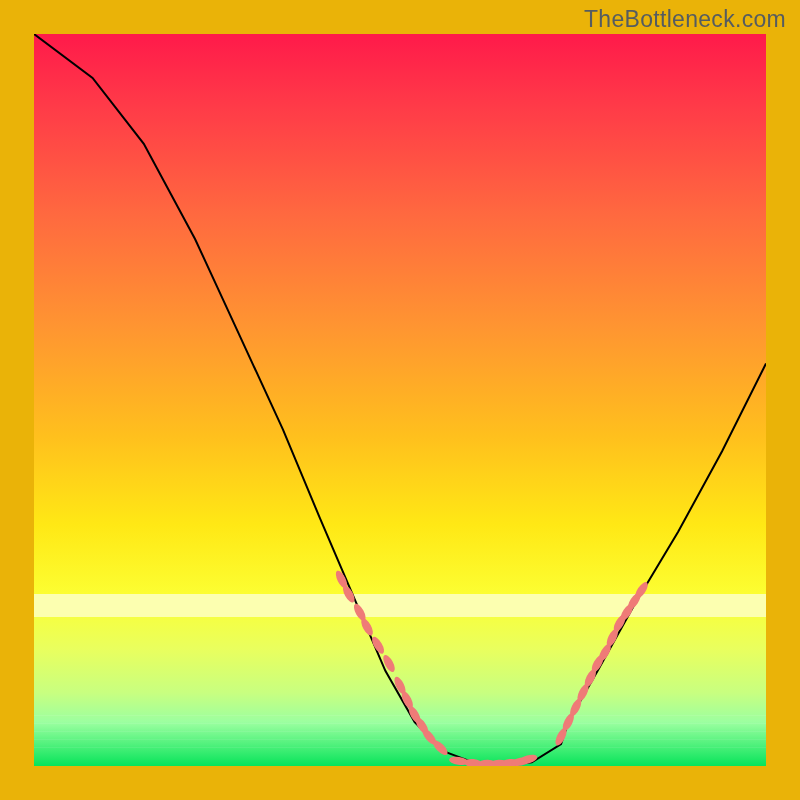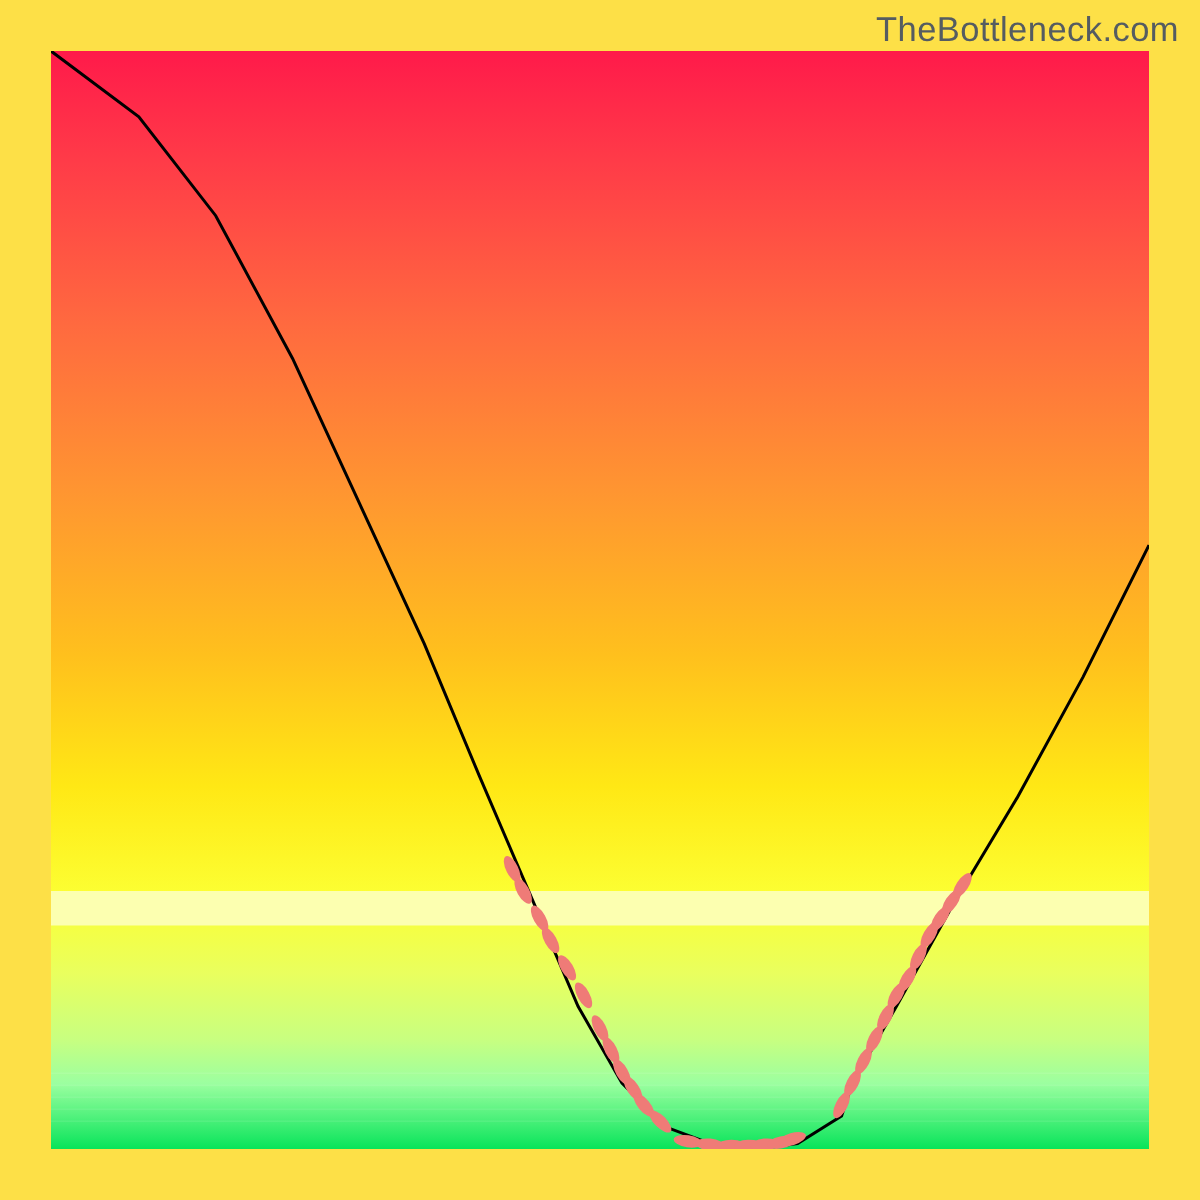--- a/index.html
+++ b/index.html
@@ -8,21 +8,21 @@
     background: #000;
     width: 800px;
     height: 800px;
     overflow: hidden;
     font-family: Arial, Helvetica, sans-serif;
   }
   .frame {
     position: relative;
     width: 800px;
     height: 800px;
-    background: #fde047;
+    background: #eab308;
   }
   .watermark {
     position: absolute;
     top: 6px;
     right: 14px;
     color: #555c61;
     font-size: 23px;
     font-weight: 500;
     letter-spacing: 0.3px;
   }

